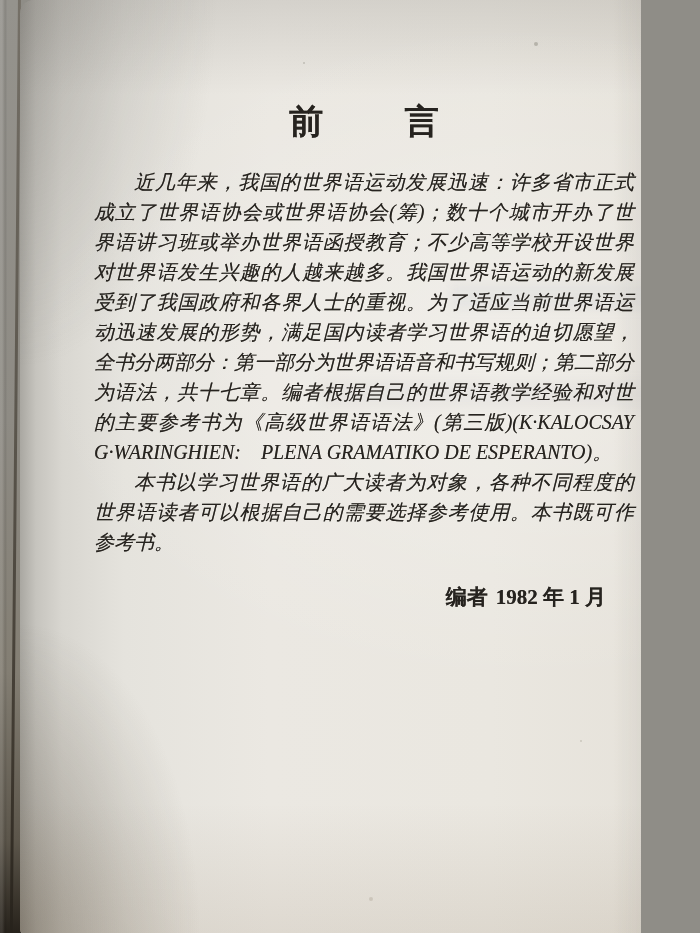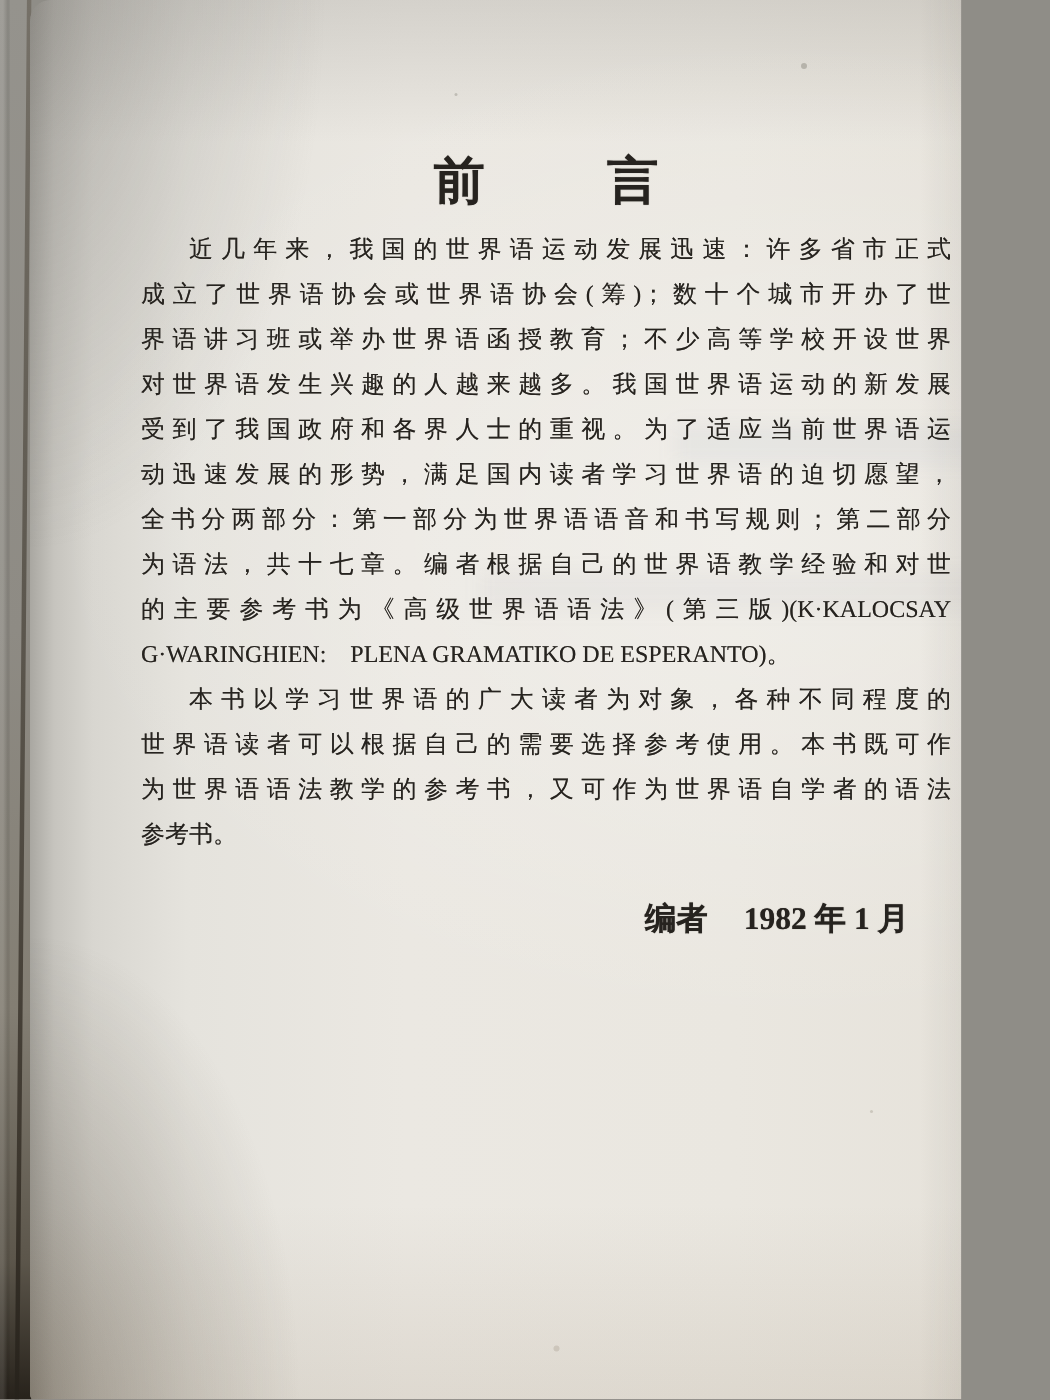--- a/index.html
+++ b/index.html
@@ -89,40 +89,41 @@
     font-size: 34px;
     line-height: 44px;
     font-weight: bold;
     text-align: center;
     letter-spacing: 2.4em;
     padding-left: 2.4em; 
     text-shadow: 0 0 0.5px rgba(35,31,26,0.7);
   }
 
   .body-text {
-    margin-top: 8px;
-    font-size: 16px;
+    margin-top: 23px;
+    font-size: 20px;
     line-height: 30px;
     text-shadow: 0 0 0.4px rgba(40,36,30,0.55);
+    font-style: italic;
   }
 
   .para { margin: 0; }
   .line {
     text-align: justify;
     text-align-last: justify;
     white-space: nowrap;
   }
   .line.first { text-indent: 2em; }
   .line.last  { text-align-last: left; }
 
   .signature {
     margin-top: 26px;
     display: flex;
     justify-content: flex-end;
-    gap: 24px;
+    gap: 8px;
     padding-right: 28px;
     font-size: 21px;
     font-weight: bold;
     text-shadow: 0 0 0.5px rgba(35,31,26,0.7);
   }
 </style>
 </head>
 <body>
 
 <div class="photo">
@@ -148,21 +149,20 @@
           </div>
           <div class="para">
             <div class="line">全书分两部分：第一部分为世界语语音和书写规则；第二部分</div>
             <div class="line">为语法，共十七章。编者根据自己的世界语教学经验和对世</div>
             <div class="line">的主要参考书为《高级世界语语法》(第三版)(K·KALOCSAY</div>
             <div class="line last">G·WARINGHIEN:　PLENA GRAMATIKO DE ESPERANTO)。</div>
           </div>
           <div class="para">
             <div class="line first">本书以学习世界语的广大读者为对象，各种不同程度的</div>
             <div class="line">世界语读者可以根据自己的需要选择参考使用。本书既可作</div>
-            <div class="line">为世界语语法教学的参考书，又可作为世界语自学者的语法</div>
             <div class="line last">参考书。</div>
           </div>
         </div>
 
       <div class="signature">
         <span>编者</span>
         <span>1982 年 1 月</span>
       </div>
     </div>
   </div>

